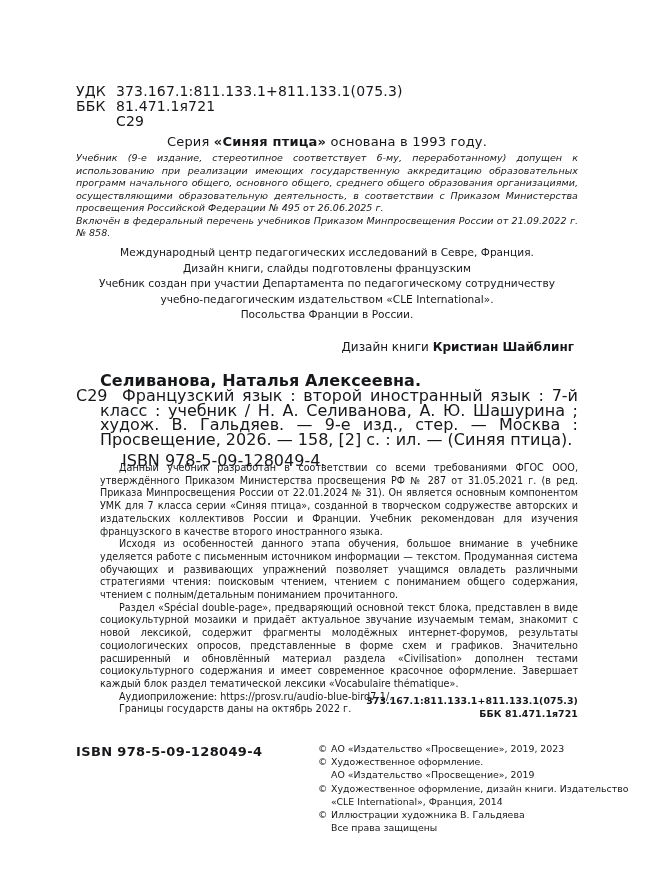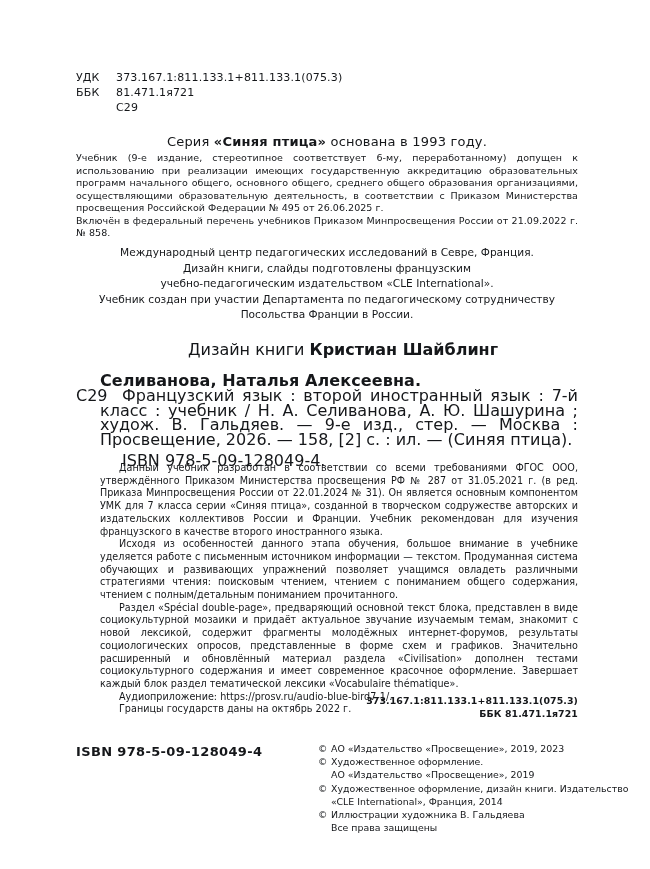--- a/index.html
+++ b/index.html
@@ -15,29 +15,29 @@
     background: #ffffff;
     color: #15171a;
     font-family: "DejaVu Sans", "Liberation Sans", sans-serif;
     overflow: hidden;
     -webkit-font-smoothing: antialiased;
   }
 
   
   .b { font-weight: 700; }
   .i { }
-  .just { text-align: justify; text-align-last: left; }
+  .just { text-align: justify; text-align-last: left; font-style: italic; }
   .center { text-align: center; }
 
   
   .classif {
     position: absolute;
     left: 76px;
-    top: 70px;
-    font-size: 11px;
+    top: 84px;
+    font-size: 14px;
     line-height: 15.2px;
     letter-spacing: .15px;
   }
   .classif .row { display: flex; }
   .classif .key {
     width: 40px;
     flex: none;
   }
   .classif .val { white-space: nowrap; }
   .classif .cutter { margin-left: 40px; }
@@ -70,24 +70,25 @@
     position: absolute;
     left: 76px;
     top: 245px;
     width: 502px;
     font-size: 10.6px;
     line-height: 15.6px;
   }
   .credits .line { white-space: nowrap; }
   .design-line {
     position: absolute;
-    left: 92px;
+    left: 72px;
     top: 340px;
     width: 502px;
-    font-size: 16px;
+    font-size: 12px;
+    text-align: right;
   }
 
   
   .record {
     position: absolute;
     left: 76px;
     top: 374px;
     width: 502px;
     font-size: 16px;
     line-height: 14.4px;
@@ -205,22 +206,22 @@
   </div>
 
   <div class="approval">
     <p class="just">Учебник (9-е издание, стереотипное соответствует 6-му, переработанному) допущен к использованию при реализации имеющих государственную аккредитацию образовательных программ начального общего, основного общего, среднего общего образования организациями, осуществляющими образовательную деятельность, в соответствии с Приказом Министерства просвещения Российской Федерации № 495 от 26.06.2025 г.</p>
     <p class="just">Включён в федеральный перечень учебников Приказом Минпросвещения России от 21.09.2022 г. № 858.</p>
   </div>
 
   <div class="credits center">
     <div class="line">Международный центр педагогических исследований в Севре, Франция.</div>
     <div class="line">Дизайн книги, слайды подготовлены французским</div>
+    <div class="line">Учебник создан при участии Департамента по педагогическому сотрудничеству</div>
     <div class="line">учебно-педагогическим издательством «CLE International».</div>
-    <div class="line">Учебник создан при участии Департамента по педагогическому сотрудничеству</div>
     <div class="line">Посольства Франции в России.</div>
   </div>
 
   <div class="design-line center">
     <span>Дизайн книги </span><span class="b">Кристиан Шайблинг</span>
   </div>
 
   <div class="record">
     <div class="author">Селиванова, Наталья Алексеевна.</div>
     <div class="body-wrap">

